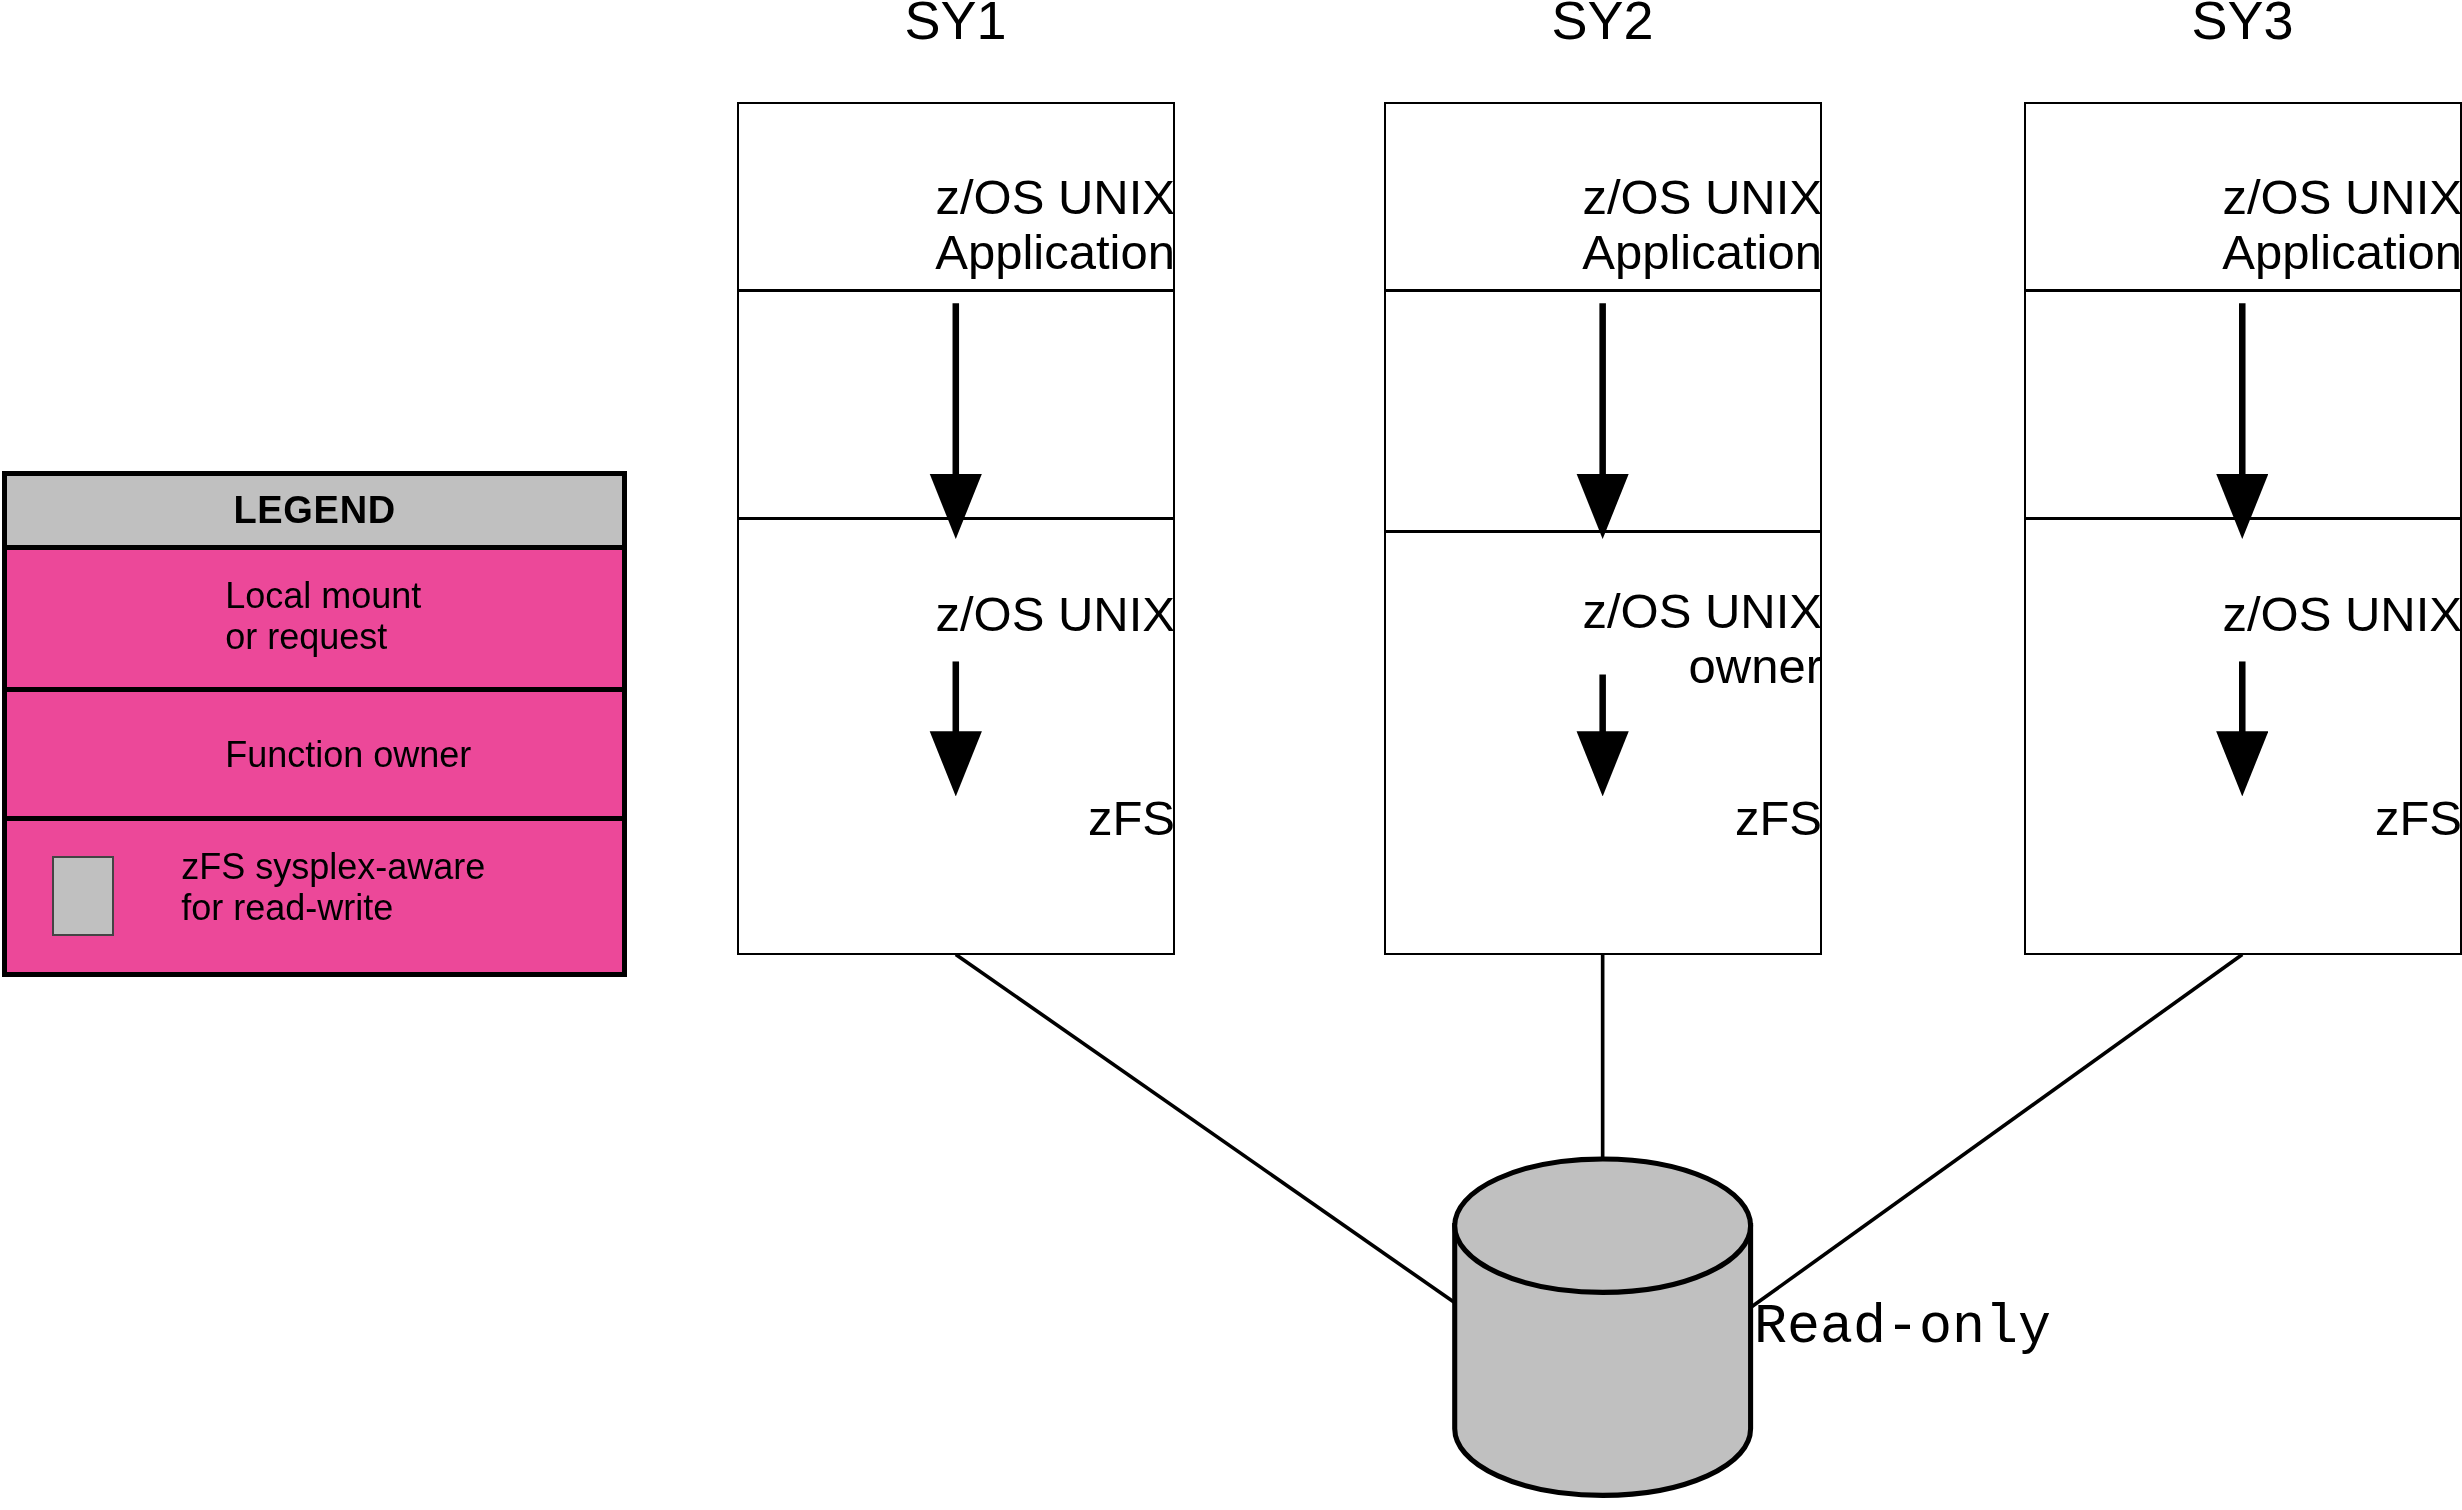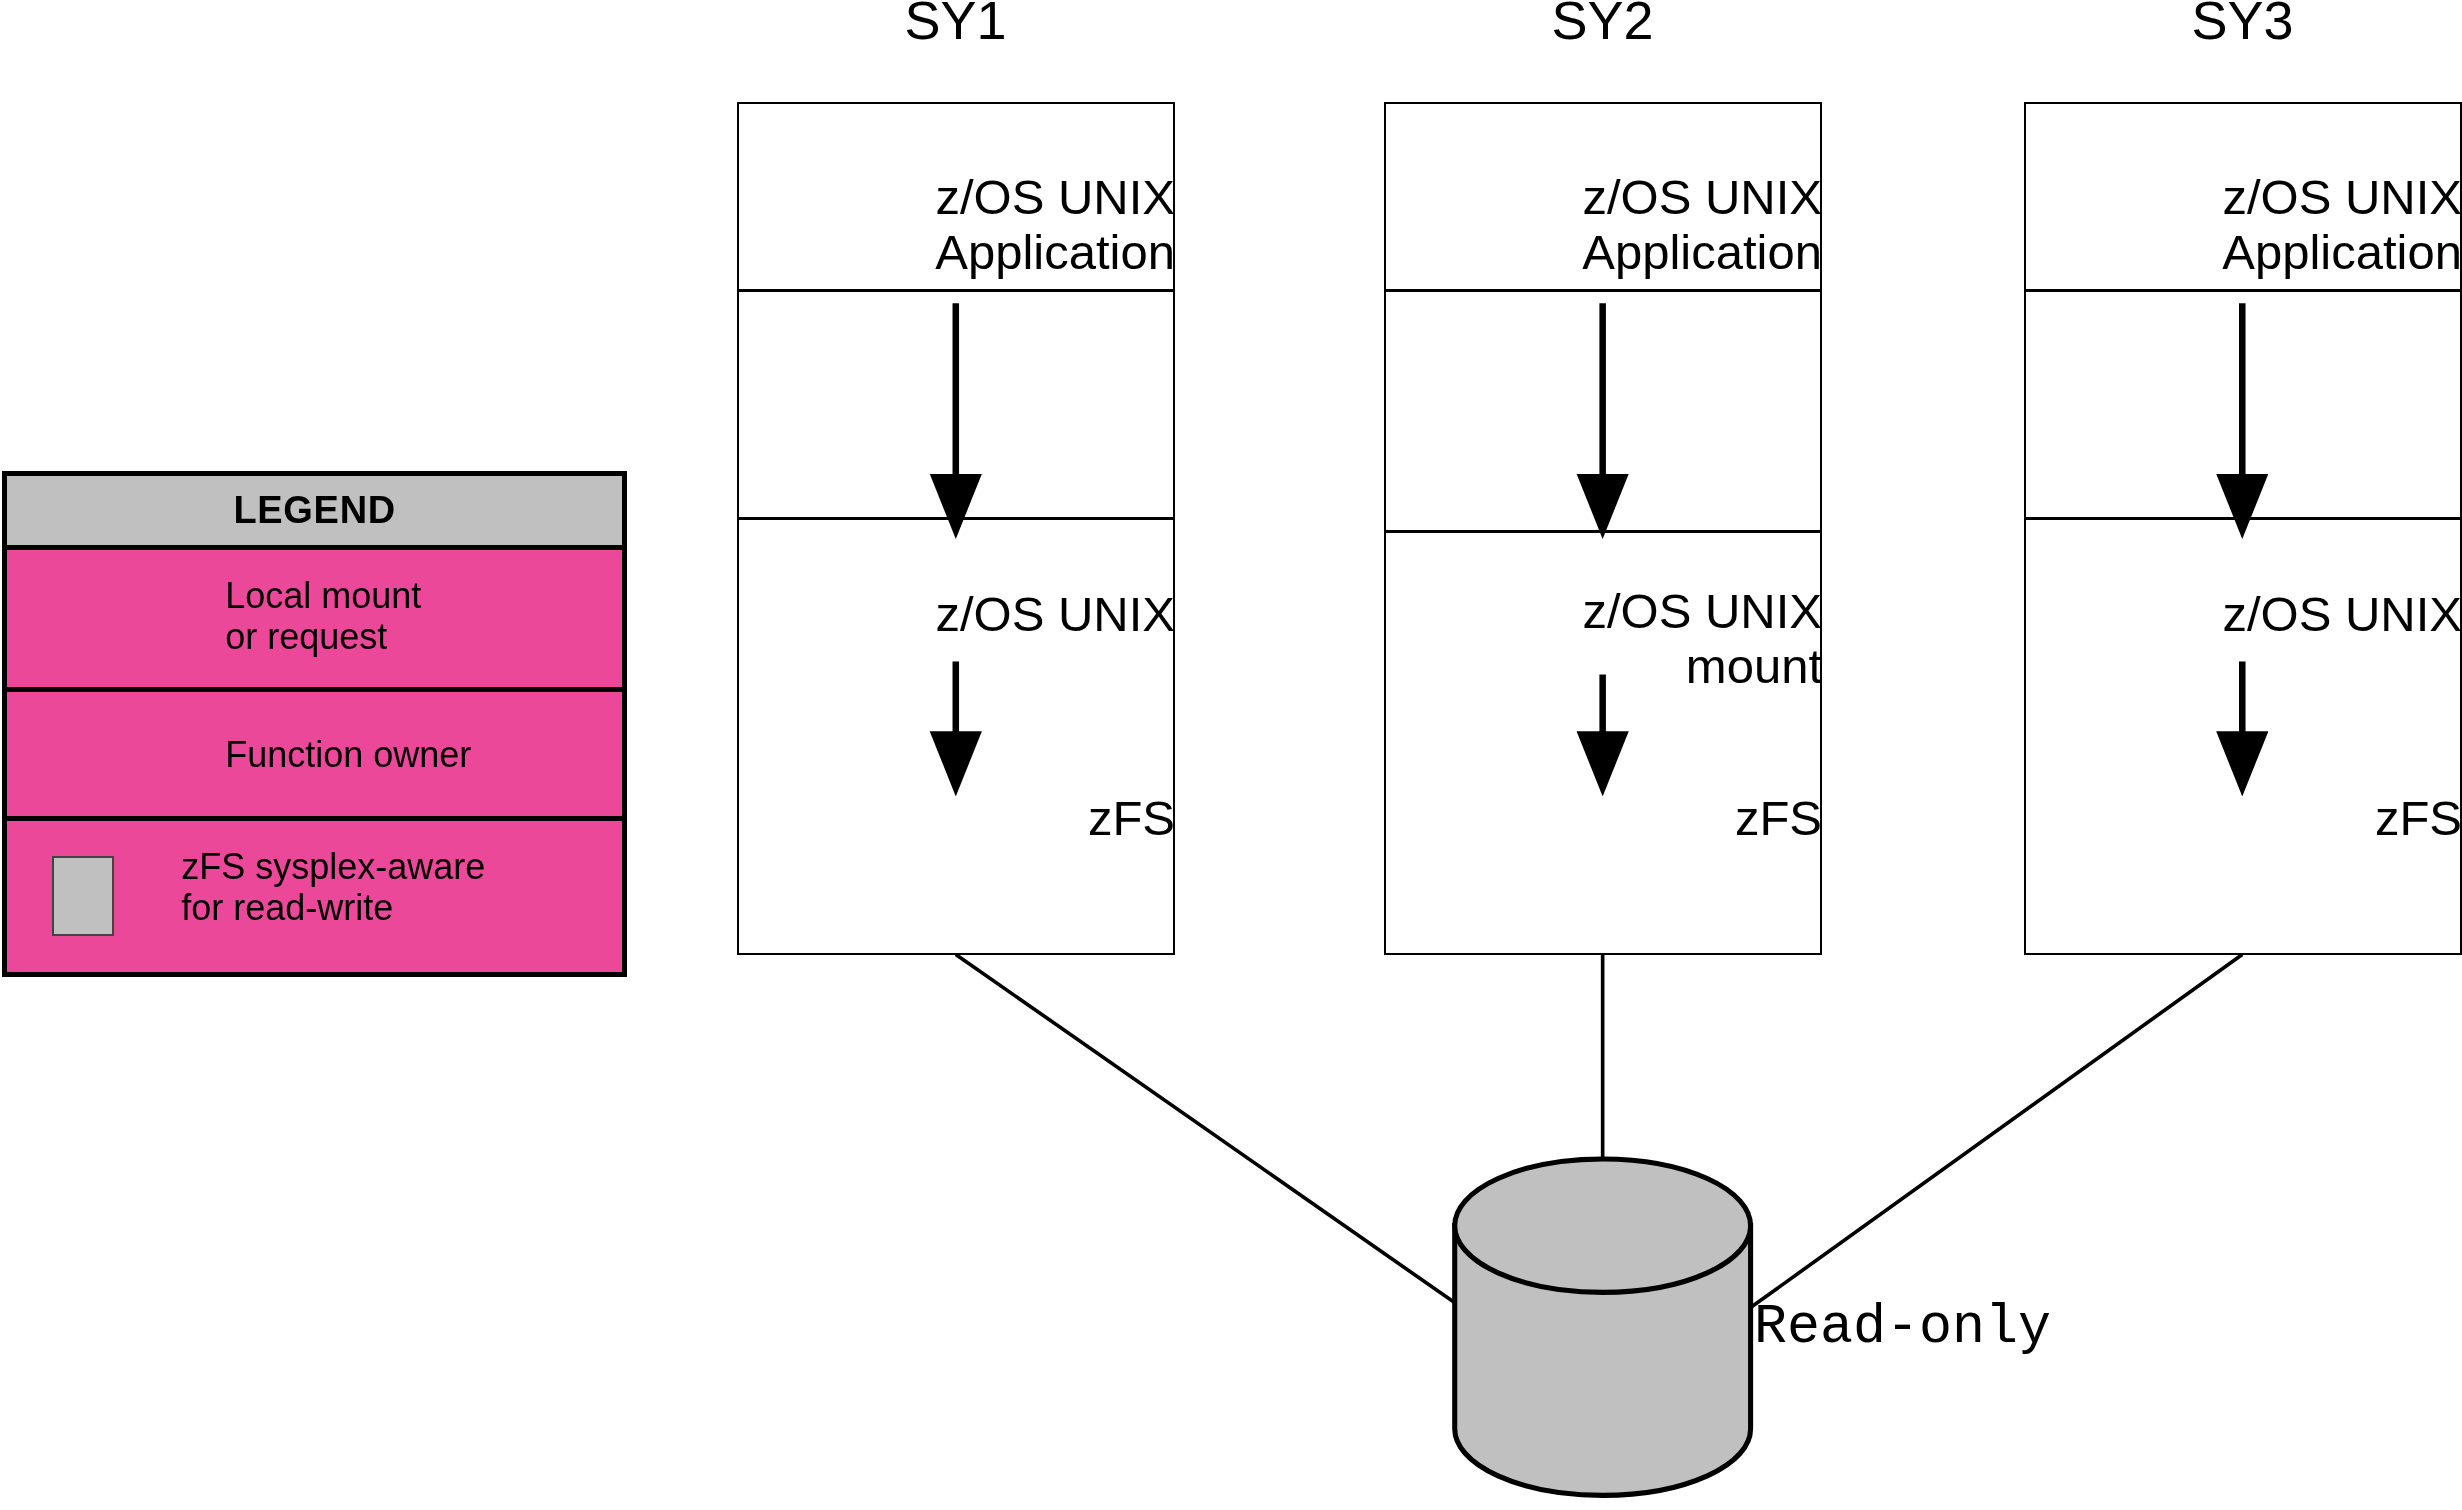--- a/index.html
+++ b/index.html
@@ -197,21 +197,21 @@
   <div class="sys-box" style="left:1384px; top:102px; width:438px; height:853px;">
     <div class="cell-divider" style="left:0; top:185px; width:100%;"></div>
     <div class="cell-divider" style="left:0; top:426px; width:100%;"></div>
   </div>
   <div class="sys-cell" style="left:1384px; top:170px; width:438px;">
     <div>z/OS UNIX</div>
     <div>Application</div>
   </div>
   <div class="sys-cell" style="left:1384px; top:584px; width:438px;">
     <div>z/OS UNIX</div>
-    <div>mount</div>
+    <div>owner</div>
   </div>
   <div class="sys-cell" style="left:1384px; top:791px; width:438px;">
     <div>zFS</div>
   </div>
 
   <div class="sys-box" style="left:2024px; top:102px; width:438px; height:853px;">
     <div class="cell-divider" style="left:0; top:185px; width:100%;"></div>
     <div class="cell-divider" style="left:0; top:413px; width:100%;"></div>
   </div>
   <div class="sys-cell" style="left:2024px; top:170px; width:438px;">

